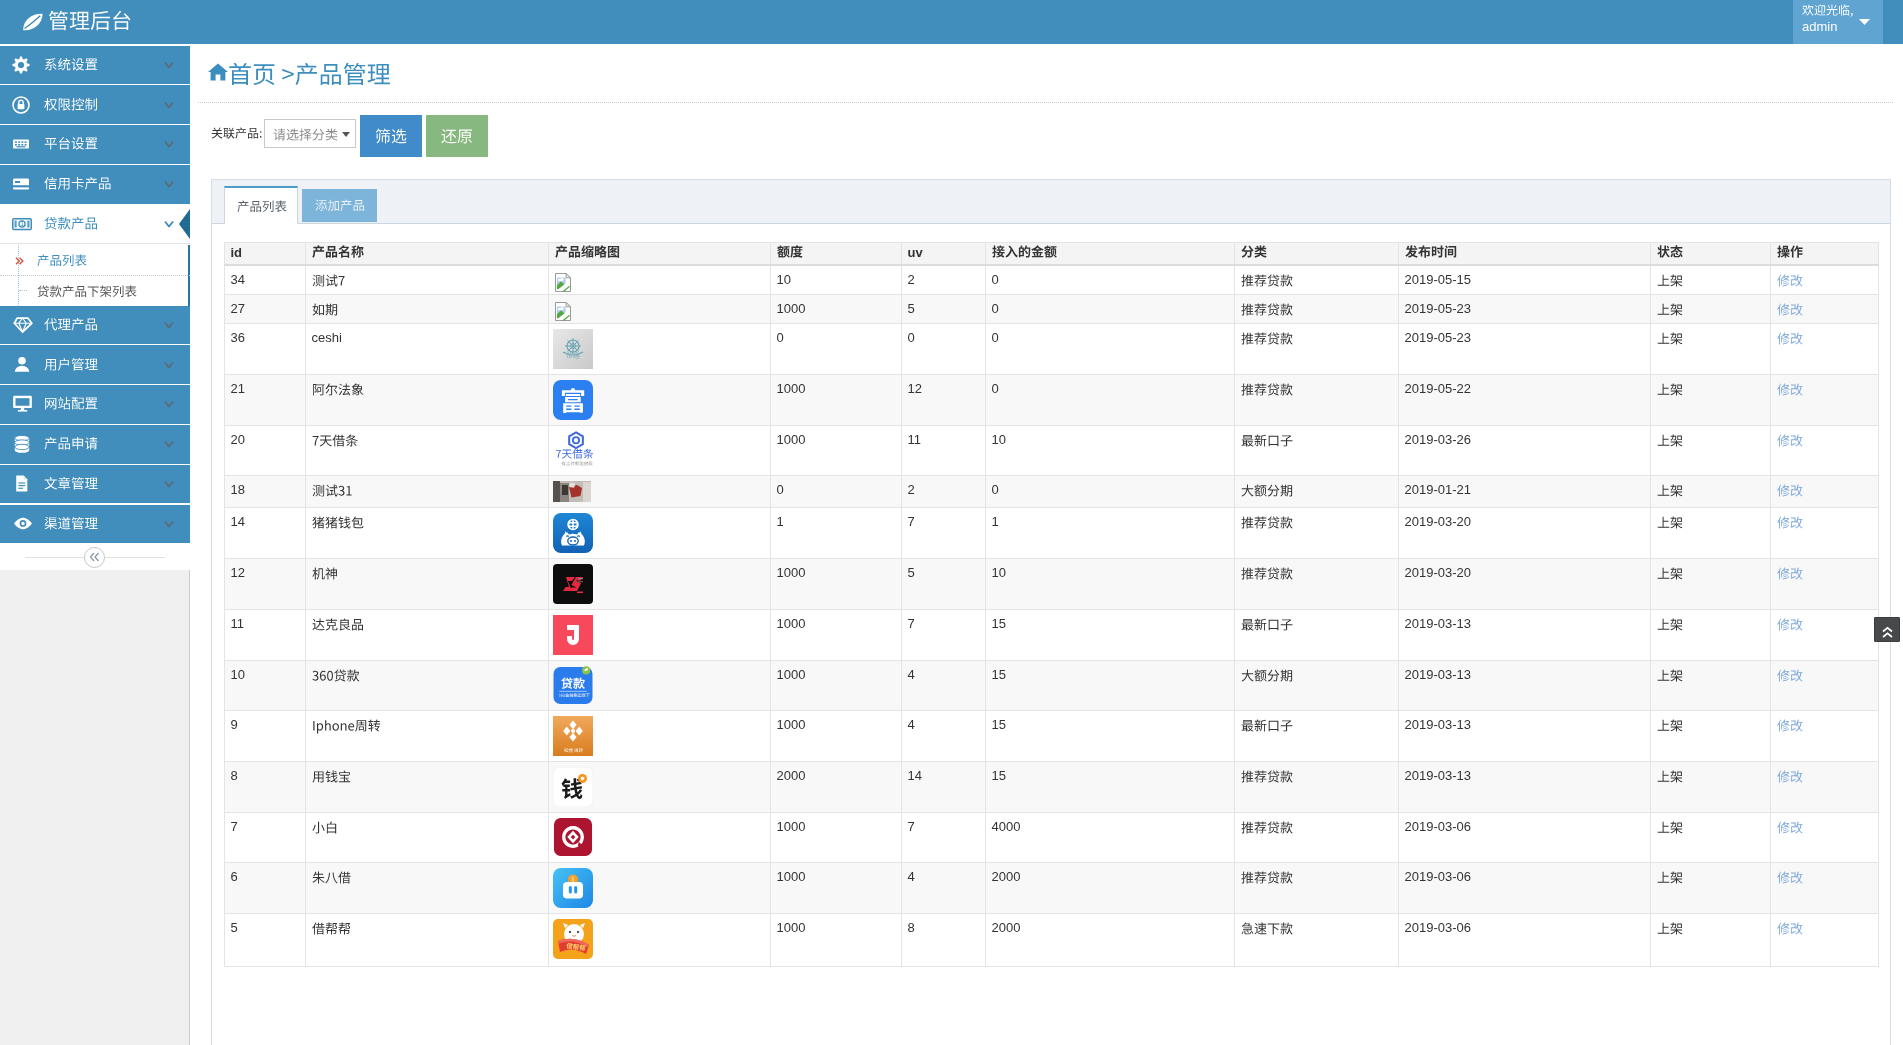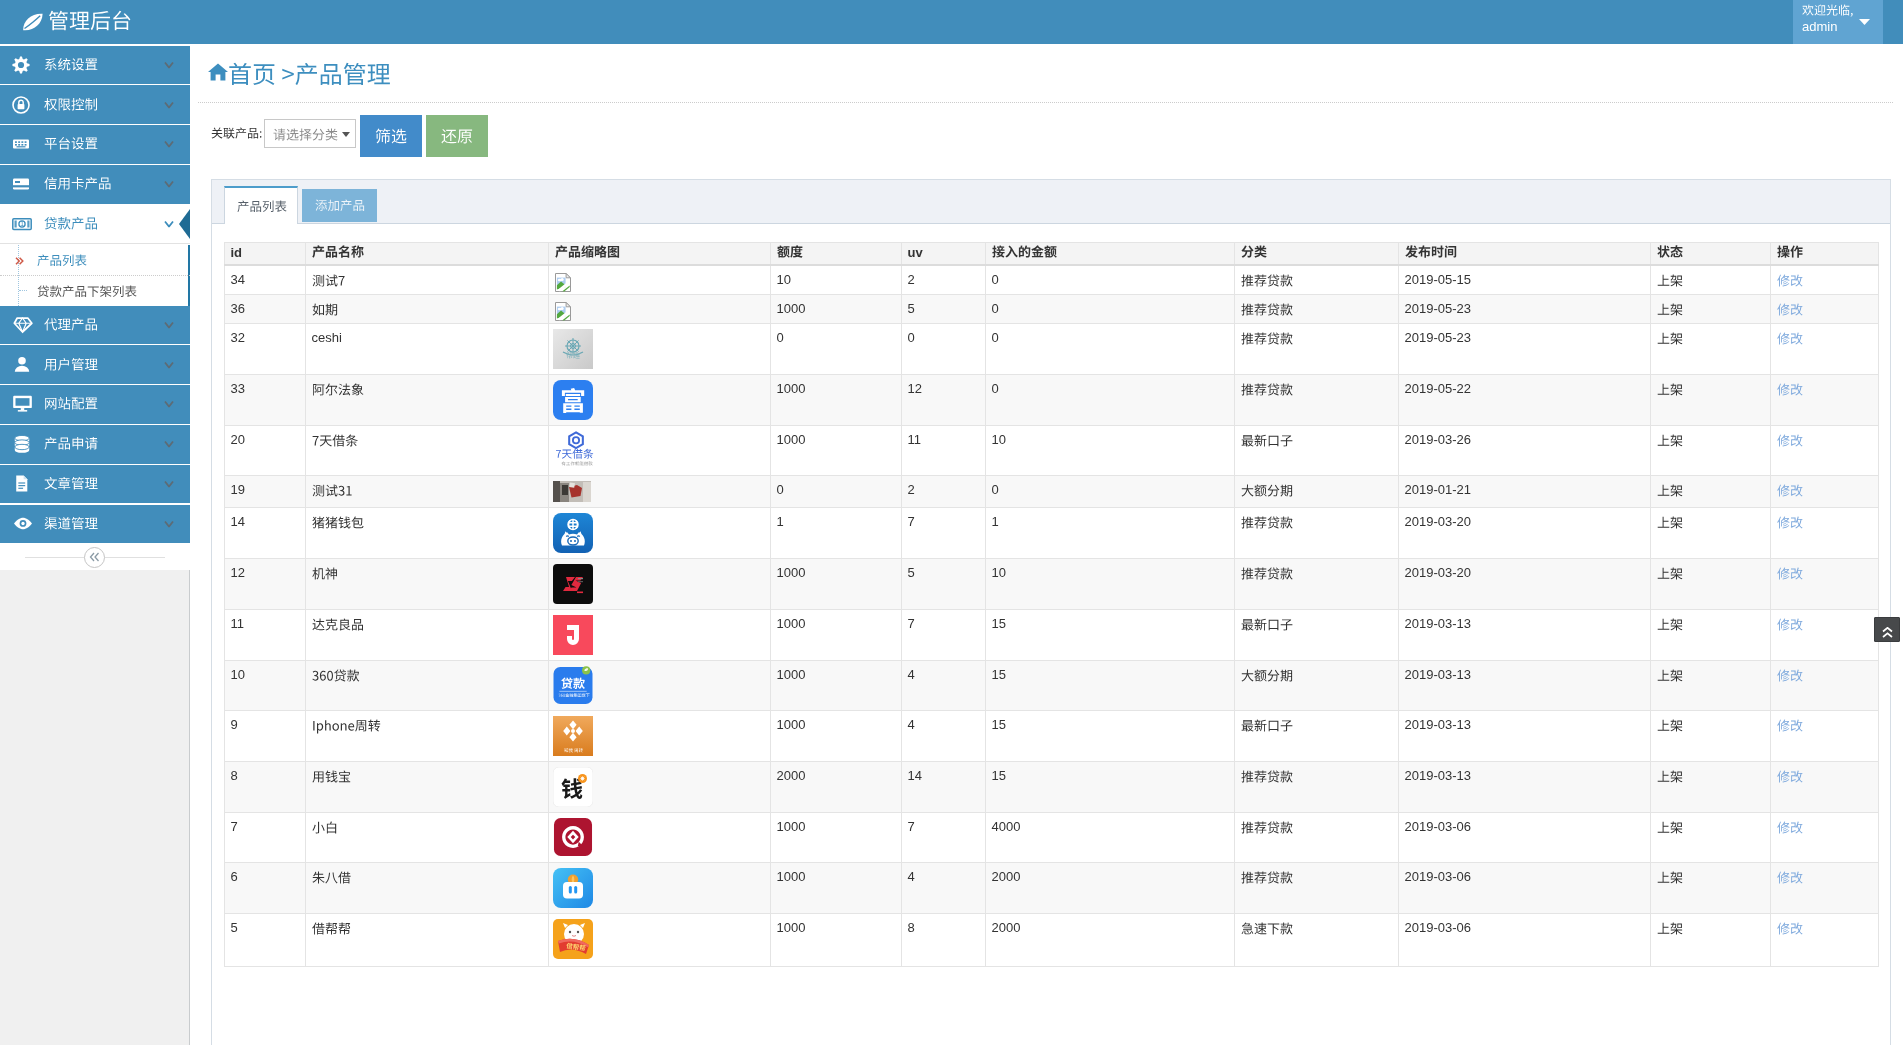--- a/index.html
+++ b/index.html
@@ -425,21 +425,21 @@
                     <path d="M5.6 -10.7V-0.6H0.7V0.4H12.3V-0.6H6.6V-5.7H11.5V-6.7H6.6V-10.7Z M21.2 -9.0H23.9V-6.3H21.2ZM20.3 -9.9V-5.4H24.9V-9.9ZM19.0 -5.1V-3.9H13.8V-3.0H18.3C17.1 -1.7 15.2 -0.6 13.5 0.0C13.7 0.2 14.0 0.6 14.2 0.8C15.9 0.2 17.8 -1.1 19.0 -2.5V1.1H20.0V-2.5C21.2 -1.1 23.0 0.1 24.8 0.7C24.9 0.5 25.2 0.1 25.4 -0.1C23.6 -0.6 21.8 -1.7 20.7 -3.0H25.1V-3.9H20.0V-5.1ZM15.8 -10.9C15.8 -10.4 15.7 -10.0 15.7 -9.6H13.7V-8.7H15.6C15.3 -7.3 14.8 -6.2 13.5 -5.5C13.7 -5.3 13.9 -5.0 14.1 -4.8C15.6 -5.6 16.2 -6.9 16.5 -8.7H18.4C18.2 -7.0 18.1 -6.3 17.9 -6.1C17.8 -6.0 17.7 -6.0 17.6 -6.0C17.4 -6.0 16.9 -6.0 16.4 -6.1C16.5 -5.8 16.6 -5.5 16.7 -5.2C17.2 -5.2 17.7 -5.2 18.0 -5.2C18.3 -5.2 18.5 -5.3 18.7 -5.5C19.0 -5.9 19.2 -6.8 19.3 -9.2C19.3 -9.3 19.3 -9.6 19.3 -9.6H16.7C16.7 -10.0 16.7 -10.4 16.7 -10.9Z" fill="#333333"></path>
                   </svg>
                 </td>
                 <td>
                   <svg width="26" height="15" viewBox="0 -11.44 26 15.00" style="margin-top:3px">
                     <path d="M9.1 -5.0C8.4 -4.3 7.1 -3.7 5.9 -3.4C6.1 -3.2 6.3 -3.0 6.4 -2.8C7.7 -3.2 9.0 -3.9 9.8 -4.7ZM10.3 -3.7C9.4 -2.8 7.7 -2.1 6.1 -1.7C6.3 -1.5 6.5 -1.2 6.6 -1.0C8.3 -1.5 10.1 -2.3 11.0 -3.4ZM11.5 -2.3C10.4 -1.0 8.0 -0.2 5.4 0.2C5.6 0.4 5.8 0.8 5.9 1.0C8.6 0.5 11.1 -0.4 12.4 -2.0ZM4.0 -7.3V-1.0H4.8V-7.3ZM7.2 -8.7H10.8C10.4 -8.0 9.7 -7.4 9.0 -6.9C8.2 -7.4 7.6 -8.0 7.2 -8.7ZM7.3 -10.9C6.8 -9.5 5.9 -8.2 4.8 -7.3C5.0 -7.2 5.4 -6.9 5.6 -6.7C6.0 -7.1 6.3 -7.5 6.7 -8.0C7.1 -7.5 7.6 -6.9 8.2 -6.4C7.2 -5.9 6.0 -5.5 4.8 -5.3C5.0 -5.1 5.2 -4.8 5.3 -4.5C6.6 -4.8 7.9 -5.3 9.0 -5.9C9.8 -5.4 10.9 -4.9 12.1 -4.6C12.2 -4.8 12.5 -5.2 12.6 -5.4C11.5 -5.6 10.6 -6.0 9.8 -6.4C10.8 -7.1 11.6 -8.1 12.1 -9.3L11.5 -9.5L11.3 -9.5H7.7C7.9 -9.9 8.1 -10.3 8.2 -10.7ZM3.1 -10.8C2.4 -8.8 1.4 -6.8 0.3 -5.5C0.4 -5.3 0.7 -4.8 0.8 -4.5C1.2 -5.0 1.6 -5.6 2.0 -6.3V1.0H2.9V-8.0C3.3 -8.8 3.7 -9.7 4.0 -10.6Z M20.8 -7.6H23.5C23.2 -5.9 22.8 -4.5 22.2 -3.3C21.5 -4.5 21.1 -5.9 20.8 -7.5ZM14.0 -10.0V-9.0H17.6V-6.3H14.2V-1.3C14.2 -0.9 13.9 -0.7 13.8 -0.6C13.9 -0.4 14.1 0.1 14.1 0.4C14.4 0.2 14.9 -0.1 18.7 -1.5C18.7 -1.7 18.6 -2.2 18.6 -2.4L15.1 -1.2V-5.3H18.6L18.5 -5.3C18.7 -5.1 19.1 -4.7 19.3 -4.5C19.6 -5.0 19.9 -5.5 20.2 -6.1C20.6 -4.7 21.0 -3.4 21.6 -2.4C20.8 -1.3 19.8 -0.4 18.4 0.2C18.6 0.4 18.9 0.9 19.0 1.1C20.3 0.4 21.4 -0.4 22.2 -1.4C22.9 -0.4 23.8 0.4 24.9 1.0C25.1 0.7 25.4 0.4 25.6 0.2C24.4 -0.4 23.5 -1.2 22.8 -2.3C23.6 -3.7 24.2 -5.5 24.5 -7.6H25.4V-8.5H21.1C21.4 -9.2 21.6 -10.0 21.7 -10.8L20.7 -10.9C20.3 -8.8 19.6 -6.7 18.6 -5.4V-10.0Z" fill="#7ba7dc"></path>
                   </svg>
                 </td>
               </tr>
               <tr class="alt" style="height:29px">
-                <td class="num">36</td>
+                <td class="num">27</td>
                 <td>
                   <svg width="26" height="15" viewBox="0 -11.44 26 15.00" style="margin-top:3px">
                     <path d="M5.2 -7.3C5.0 -5.5 4.6 -4.1 4.0 -2.9C3.4 -3.3 2.9 -3.8 2.3 -4.2C2.6 -5.1 2.9 -6.2 3.1 -7.3ZM1.2 -3.8C2.0 -3.3 2.8 -2.7 3.5 -2.1C2.7 -0.9 1.8 -0.2 0.6 0.2C0.8 0.4 1.1 0.8 1.2 1.1C2.4 0.5 3.4 -0.3 4.2 -1.4C4.8 -0.9 5.2 -0.5 5.6 -0.1L6.2 -0.9C5.9 -1.3 5.4 -1.8 4.8 -2.3C5.5 -3.7 6.0 -5.6 6.2 -8.2L5.6 -8.3L5.4 -8.3H3.3C3.5 -9.2 3.7 -10.0 3.8 -10.8L2.8 -10.9C2.7 -10.1 2.6 -9.2 2.4 -8.3H0.6V-7.3H2.2C1.9 -6.0 1.5 -4.7 1.2 -3.8ZM6.9 -9.5V0.7H7.9V-0.3H11.0V0.5H12.0V-9.5ZM7.9 -1.2V-8.6H11.0V-1.2Z M15.3 -1.9C14.9 -1.0 14.2 -0.1 13.5 0.5C13.7 0.6 14.1 0.9 14.3 1.0C15.0 0.4 15.8 -0.6 16.2 -1.6ZM17.2 -1.5C17.7 -0.8 18.3 0.0 18.5 0.5L19.3 0.1C19.0 -0.5 18.4 -1.3 17.9 -1.9ZM24.1 -9.4V-7.3H21.4V-9.4ZM20.5 -10.3V-5.6C20.5 -3.7 20.4 -1.2 19.3 0.5C19.6 0.6 20.0 0.9 20.1 1.1C20.9 -0.1 21.2 -1.8 21.4 -3.4H24.1V-0.2C24.1 -0.0 24.0 0.0 23.9 0.1C23.7 0.1 23.0 0.1 22.3 0.0C22.4 0.3 22.6 0.7 22.6 1.0C23.6 1.0 24.2 1.0 24.6 0.8C24.9 0.7 25.1 0.4 25.1 -0.2V-10.3ZM24.1 -6.4V-4.3H21.4C21.4 -4.7 21.4 -5.1 21.4 -5.6V-6.4ZM18.0 -10.8V-9.2H15.7V-10.8H14.8V-9.2H13.7V-8.3H14.8V-3.0H13.5V-2.1H19.9V-3.0H18.9V-8.3H19.9V-9.2H18.9V-10.8ZM15.7 -8.3H18.0V-7.2H15.7ZM15.7 -6.4H18.0V-5.1H15.7ZM15.7 -4.3H18.0V-3.0H15.7Z" fill="#333333"></path>
                   </svg>
                 </td>
                 <td style="padding:7px 6px 2px">
                   <svg width="16" height="19" viewBox="0 0 16 19">
                     <path d="M0.5 0.5 h10.6 l4.4 4.4 v13.6 h-15 Z" fill="#fff" stroke="#9a9a9a" stroke-width="1"></path>
                     <path d="M11.1 0.5 l4.3 4.3 h-4.3 Z" fill="#f0f0f0" stroke="#9a9a9a" stroke-width="1"></path>
                     <rect x="1.9" y="4.6" width="8.7" height="7.6" fill="#aecdf0"></rect>
@@ -464,21 +464,21 @@
                     <path d="M5.6 -10.7V-0.6H0.7V0.4H12.3V-0.6H6.6V-5.7H11.5V-6.7H6.6V-10.7Z M21.2 -9.0H23.9V-6.3H21.2ZM20.3 -9.9V-5.4H24.9V-9.9ZM19.0 -5.1V-3.9H13.8V-3.0H18.3C17.1 -1.7 15.2 -0.6 13.5 0.0C13.7 0.2 14.0 0.6 14.2 0.8C15.9 0.2 17.8 -1.1 19.0 -2.5V1.1H20.0V-2.5C21.2 -1.1 23.0 0.1 24.8 0.7C24.9 0.5 25.2 0.1 25.4 -0.1C23.6 -0.6 21.8 -1.7 20.7 -3.0H25.1V-3.9H20.0V-5.1ZM15.8 -10.9C15.8 -10.4 15.7 -10.0 15.7 -9.6H13.7V-8.7H15.6C15.3 -7.3 14.8 -6.2 13.5 -5.5C13.7 -5.3 13.9 -5.0 14.1 -4.8C15.6 -5.6 16.2 -6.9 16.5 -8.7H18.4C18.2 -7.0 18.1 -6.3 17.9 -6.1C17.8 -6.0 17.7 -6.0 17.6 -6.0C17.4 -6.0 16.9 -6.0 16.4 -6.1C16.5 -5.8 16.6 -5.5 16.7 -5.2C17.2 -5.2 17.7 -5.2 18.0 -5.2C18.3 -5.2 18.5 -5.3 18.7 -5.5C19.0 -5.9 19.2 -6.8 19.3 -9.2C19.3 -9.3 19.3 -9.6 19.3 -9.6H16.7C16.7 -10.0 16.7 -10.4 16.7 -10.9Z" fill="#333333"></path>
                   </svg>
                 </td>
                 <td>
                   <svg width="26" height="15" viewBox="0 -11.44 26 15.00" style="margin-top:3px">
                     <path d="M9.1 -5.0C8.4 -4.3 7.1 -3.7 5.9 -3.4C6.1 -3.2 6.3 -3.0 6.4 -2.8C7.7 -3.2 9.0 -3.9 9.8 -4.7ZM10.3 -3.7C9.4 -2.8 7.7 -2.1 6.1 -1.7C6.3 -1.5 6.5 -1.2 6.6 -1.0C8.3 -1.5 10.1 -2.3 11.0 -3.4ZM11.5 -2.3C10.4 -1.0 8.0 -0.2 5.4 0.2C5.6 0.4 5.8 0.8 5.9 1.0C8.6 0.5 11.1 -0.4 12.4 -2.0ZM4.0 -7.3V-1.0H4.8V-7.3ZM7.2 -8.7H10.8C10.4 -8.0 9.7 -7.4 9.0 -6.9C8.2 -7.4 7.6 -8.0 7.2 -8.7ZM7.3 -10.9C6.8 -9.5 5.9 -8.2 4.8 -7.3C5.0 -7.2 5.4 -6.9 5.6 -6.7C6.0 -7.1 6.3 -7.5 6.7 -8.0C7.1 -7.5 7.6 -6.9 8.2 -6.4C7.2 -5.9 6.0 -5.5 4.8 -5.3C5.0 -5.1 5.2 -4.8 5.3 -4.5C6.6 -4.8 7.9 -5.3 9.0 -5.9C9.8 -5.4 10.9 -4.9 12.1 -4.6C12.2 -4.8 12.5 -5.2 12.6 -5.4C11.5 -5.6 10.6 -6.0 9.8 -6.4C10.8 -7.1 11.6 -8.1 12.1 -9.3L11.5 -9.5L11.3 -9.5H7.7C7.9 -9.9 8.1 -10.3 8.2 -10.7ZM3.1 -10.8C2.4 -8.8 1.4 -6.8 0.3 -5.5C0.4 -5.3 0.7 -4.8 0.8 -4.5C1.2 -5.0 1.6 -5.6 2.0 -6.3V1.0H2.9V-8.0C3.3 -8.8 3.7 -9.7 4.0 -10.6Z M20.8 -7.6H23.5C23.2 -5.9 22.8 -4.5 22.2 -3.3C21.5 -4.5 21.1 -5.9 20.8 -7.5ZM14.0 -10.0V-9.0H17.6V-6.3H14.2V-1.3C14.2 -0.9 13.9 -0.7 13.8 -0.6C13.9 -0.4 14.1 0.1 14.1 0.4C14.4 0.2 14.9 -0.1 18.7 -1.5C18.7 -1.7 18.6 -2.2 18.6 -2.4L15.1 -1.2V-5.3H18.6L18.5 -5.3C18.7 -5.1 19.1 -4.7 19.3 -4.5C19.6 -5.0 19.9 -5.5 20.2 -6.1C20.6 -4.7 21.0 -3.4 21.6 -2.4C20.8 -1.3 19.8 -0.4 18.4 0.2C18.6 0.4 18.9 0.9 19.0 1.1C20.3 0.4 21.4 -0.4 22.2 -1.4C22.9 -0.4 23.8 0.4 24.9 1.0C25.1 0.7 25.4 0.4 25.6 0.2C24.4 -0.4 23.5 -1.2 22.8 -2.3C23.6 -3.7 24.2 -5.5 24.5 -7.6H25.4V-8.5H21.1C21.4 -9.2 21.6 -10.0 21.7 -10.8L20.7 -10.9C20.3 -8.8 19.6 -6.7 18.6 -5.4V-10.0Z" fill="#7ba7dc"></path>
                   </svg>
                 </td>
               </tr>
               <tr style="height:51px">
-                <td class="num">32</td>
+                <td class="num">36</td>
                 <td class="num">ceshi</td>
                 <td>
                   <svg width="40" height="40" viewBox="0 0 40 40">
                     <defs>
                       <linearGradient id="gce" x1="0" y1="0" x2="1" y2="1">
                         <stop offset="0" stop-color="#e8e8e8"></stop>
                         <stop offset="1" stop-color="#c9c9c9"></stop>
                       </linearGradient>
                     </defs>
                     <rect width="40" height="40" fill="url(#gce)"></rect>
@@ -507,21 +507,21 @@
                     <path d="M5.6 -10.7V-0.6H0.7V0.4H12.3V-0.6H6.6V-5.7H11.5V-6.7H6.6V-10.7Z M21.2 -9.0H23.9V-6.3H21.2ZM20.3 -9.9V-5.4H24.9V-9.9ZM19.0 -5.1V-3.9H13.8V-3.0H18.3C17.1 -1.7 15.2 -0.6 13.5 0.0C13.7 0.2 14.0 0.6 14.2 0.8C15.9 0.2 17.8 -1.1 19.0 -2.5V1.1H20.0V-2.5C21.2 -1.1 23.0 0.1 24.8 0.7C24.9 0.5 25.2 0.1 25.4 -0.1C23.6 -0.6 21.8 -1.7 20.7 -3.0H25.1V-3.9H20.0V-5.1ZM15.8 -10.9C15.8 -10.4 15.7 -10.0 15.7 -9.6H13.7V-8.7H15.6C15.3 -7.3 14.8 -6.2 13.5 -5.5C13.7 -5.3 13.9 -5.0 14.1 -4.8C15.6 -5.6 16.2 -6.9 16.5 -8.7H18.4C18.2 -7.0 18.1 -6.3 17.9 -6.1C17.8 -6.0 17.7 -6.0 17.6 -6.0C17.4 -6.0 16.9 -6.0 16.4 -6.1C16.5 -5.8 16.6 -5.5 16.7 -5.2C17.2 -5.2 17.7 -5.2 18.0 -5.2C18.3 -5.2 18.5 -5.3 18.7 -5.5C19.0 -5.9 19.2 -6.8 19.3 -9.2C19.3 -9.3 19.3 -9.6 19.3 -9.6H16.7C16.7 -10.0 16.7 -10.4 16.7 -10.9Z" fill="#333333"></path>
                   </svg>
                 </td>
                 <td>
                   <svg width="26" height="15" viewBox="0 -11.44 26 15.00" style="margin-top:3px">
                     <path d="M9.1 -5.0C8.4 -4.3 7.1 -3.7 5.9 -3.4C6.1 -3.2 6.3 -3.0 6.4 -2.8C7.7 -3.2 9.0 -3.9 9.8 -4.7ZM10.3 -3.7C9.4 -2.8 7.7 -2.1 6.1 -1.7C6.3 -1.5 6.5 -1.2 6.6 -1.0C8.3 -1.5 10.1 -2.3 11.0 -3.4ZM11.5 -2.3C10.4 -1.0 8.0 -0.2 5.4 0.2C5.6 0.4 5.8 0.8 5.9 1.0C8.6 0.5 11.1 -0.4 12.4 -2.0ZM4.0 -7.3V-1.0H4.8V-7.3ZM7.2 -8.7H10.8C10.4 -8.0 9.7 -7.4 9.0 -6.9C8.2 -7.4 7.6 -8.0 7.2 -8.7ZM7.3 -10.9C6.8 -9.5 5.9 -8.2 4.8 -7.3C5.0 -7.2 5.4 -6.9 5.6 -6.7C6.0 -7.1 6.3 -7.5 6.7 -8.0C7.1 -7.5 7.6 -6.9 8.2 -6.4C7.2 -5.9 6.0 -5.5 4.8 -5.3C5.0 -5.1 5.2 -4.8 5.3 -4.5C6.6 -4.8 7.9 -5.3 9.0 -5.9C9.8 -5.4 10.9 -4.9 12.1 -4.6C12.2 -4.8 12.5 -5.2 12.6 -5.4C11.5 -5.6 10.6 -6.0 9.8 -6.4C10.8 -7.1 11.6 -8.1 12.1 -9.3L11.5 -9.5L11.3 -9.5H7.7C7.9 -9.9 8.1 -10.3 8.2 -10.7ZM3.1 -10.8C2.4 -8.8 1.4 -6.8 0.3 -5.5C0.4 -5.3 0.7 -4.8 0.8 -4.5C1.2 -5.0 1.6 -5.6 2.0 -6.3V1.0H2.9V-8.0C3.3 -8.8 3.7 -9.7 4.0 -10.6Z M20.8 -7.6H23.5C23.2 -5.9 22.8 -4.5 22.2 -3.3C21.5 -4.5 21.1 -5.9 20.8 -7.5ZM14.0 -10.0V-9.0H17.6V-6.3H14.2V-1.3C14.2 -0.9 13.9 -0.7 13.8 -0.6C13.9 -0.4 14.1 0.1 14.1 0.4C14.4 0.2 14.9 -0.1 18.7 -1.5C18.7 -1.7 18.6 -2.2 18.6 -2.4L15.1 -1.2V-5.3H18.6L18.5 -5.3C18.7 -5.1 19.1 -4.7 19.3 -4.5C19.6 -5.0 19.9 -5.5 20.2 -6.1C20.6 -4.7 21.0 -3.4 21.6 -2.4C20.8 -1.3 19.8 -0.4 18.4 0.2C18.6 0.4 18.9 0.9 19.0 1.1C20.3 0.4 21.4 -0.4 22.2 -1.4C22.9 -0.4 23.8 0.4 24.9 1.0C25.1 0.7 25.4 0.4 25.6 0.2C24.4 -0.4 23.5 -1.2 22.8 -2.3C23.6 -3.7 24.2 -5.5 24.5 -7.6H25.4V-8.5H21.1C21.4 -9.2 21.6 -10.0 21.7 -10.8L20.7 -10.9C20.3 -8.8 19.6 -6.7 18.6 -5.4V-10.0Z" fill="#7ba7dc"></path>
                   </svg>
                 </td>
               </tr>
               <tr class="alt" style="height:51px">
-                <td class="num">33</td>
+                <td class="num">21</td>
                 <td>
                   <svg width="52" height="15" viewBox="0 -11.44 52 15.00" style="margin-top:3px">
                     <path d="M5.0 -10.0V-9.1H10.5V-0.2C10.5 0.1 10.4 0.2 10.1 0.2C9.8 0.2 8.9 0.2 7.8 0.1C8.0 0.4 8.1 0.8 8.2 1.0C9.5 1.0 10.3 1.0 10.8 0.9C11.2 0.8 11.4 0.5 11.4 -0.2V-9.1H12.5V-10.0ZM5.4 -7.3V-1.6H6.2V-2.6H9.1V-7.3ZM6.2 -6.4H8.2V-3.4H6.2ZM1.1 -10.4V1.0H1.9V-9.5H3.7C3.4 -8.6 3.0 -7.5 2.6 -6.5C3.5 -5.5 3.8 -4.6 3.8 -3.9C3.8 -3.5 3.7 -3.1 3.5 -3.0C3.4 -2.9 3.3 -2.9 3.1 -2.9C2.9 -2.8 2.6 -2.9 2.4 -2.9C2.5 -2.6 2.6 -2.2 2.6 -2.0C2.9 -2.0 3.2 -2.0 3.5 -2.0C3.7 -2.1 4.0 -2.1 4.1 -2.3C4.5 -2.5 4.7 -3.1 4.7 -3.8C4.7 -4.6 4.4 -5.6 3.5 -6.6C3.9 -7.7 4.4 -9.0 4.8 -10.0L4.2 -10.4L4.0 -10.4Z M16.4 -5.4C15.8 -3.9 14.8 -2.4 13.7 -1.5C13.9 -1.4 14.4 -1.0 14.6 -0.9C15.7 -1.9 16.7 -3.5 17.4 -5.1ZM21.7 -4.9C22.7 -3.7 23.9 -1.9 24.3 -0.9L25.3 -1.3C24.8 -2.4 23.6 -4.1 22.6 -5.3ZM16.8 -10.9C16.1 -9.0 14.8 -7.0 13.5 -5.8C13.7 -5.7 14.2 -5.3 14.4 -5.2C15.1 -5.8 15.8 -6.7 16.4 -7.7H19.1V-0.2C19.1 -0.0 19.0 0.0 18.8 0.0C18.5 0.1 17.7 0.1 16.8 0.0C17.0 0.3 17.1 0.8 17.2 1.0C18.3 1.0 19.1 1.0 19.5 0.9C20.0 0.7 20.1 0.4 20.1 -0.2V-7.7H24.0C23.6 -7.0 23.2 -6.2 22.9 -5.7L23.7 -5.4C24.3 -6.1 24.9 -7.4 25.4 -8.4L24.6 -8.7L24.5 -8.7H16.9C17.3 -9.3 17.6 -10.0 17.9 -10.6Z M27.2 -10.1C28.1 -9.7 29.2 -9.1 29.7 -8.6L30.3 -9.4C29.7 -9.9 28.6 -10.4 27.8 -10.8ZM26.5 -6.5C27.4 -6.2 28.4 -5.6 29.0 -5.1L29.5 -5.9C29.0 -6.4 27.9 -6.9 27.1 -7.3ZM27.0 0.2 27.8 0.9C28.6 -0.3 29.5 -2.0 30.2 -3.3L29.5 -4.0C28.7 -2.5 27.7 -0.8 27.0 0.2ZM31.0 0.6C31.4 0.4 31.9 0.3 36.8 -0.3C37.0 0.2 37.2 0.7 37.4 1.0L38.2 0.6C37.8 -0.4 36.9 -2.0 35.9 -3.1L35.2 -2.7C35.5 -2.2 35.9 -1.7 36.3 -1.1L32.2 -0.6C33.0 -1.7 33.8 -3.1 34.5 -4.5H38.2V-5.4H34.7V-7.8H37.6V-8.7H34.7V-10.9H33.8V-8.7H31.0V-7.8H33.8V-5.4H30.4V-4.5H33.3C32.7 -3.0 31.8 -1.6 31.5 -1.2C31.2 -0.8 30.9 -0.5 30.7 -0.4C30.8 -0.1 31.0 0.4 31.0 0.6Z M43.4 -11.0C42.7 -9.9 41.4 -8.6 39.7 -7.7C39.9 -7.5 40.2 -7.2 40.3 -7.0C40.6 -7.1 40.8 -7.3 41.1 -7.5V-5.3H43.3C42.3 -4.7 41.1 -4.3 39.8 -4.0C40.0 -3.8 40.2 -3.5 40.3 -3.3C41.6 -3.7 42.8 -4.1 43.8 -4.8C44.2 -4.6 44.5 -4.4 44.7 -4.1C43.6 -3.4 41.8 -2.6 40.3 -2.3C40.5 -2.1 40.7 -1.8 40.8 -1.6C42.3 -2.0 44.1 -2.8 45.2 -3.6C45.4 -3.4 45.6 -3.2 45.8 -2.9C44.4 -1.9 42.0 -0.9 40.1 -0.4C40.3 -0.2 40.5 0.1 40.7 0.4C42.5 -0.2 44.6 -1.1 46.1 -2.2C46.4 -1.3 46.3 -0.5 45.8 -0.2C45.5 0.0 45.2 0.0 44.9 0.0C44.6 0.0 44.1 0.0 43.6 -0.0C43.8 0.2 43.9 0.6 43.9 0.9C44.3 0.9 44.7 0.9 45.0 0.9C45.6 0.9 45.9 0.8 46.4 0.5C47.3 -0.0 47.5 -1.4 46.9 -2.7L47.6 -3.1C48.1 -1.9 49.2 -0.4 50.7 0.4C50.9 0.1 51.2 -0.3 51.4 -0.5C49.9 -1.1 48.9 -2.4 48.3 -3.5C49.0 -3.8 49.6 -4.2 50.2 -4.6L49.4 -5.1C48.7 -4.6 47.5 -3.9 46.5 -3.4C46.1 -4.1 45.4 -4.7 44.5 -5.3L44.6 -5.3H50.0V-8.3H46.6C46.9 -8.7 47.3 -9.2 47.6 -9.7L46.9 -10.1L46.8 -10.0H43.9C44.1 -10.3 44.3 -10.5 44.5 -10.8ZM43.2 -9.3H46.2C46.0 -8.9 45.7 -8.6 45.4 -8.3H42.1C42.5 -8.6 42.9 -8.9 43.2 -9.3ZM42.0 -7.5H45.4C45.1 -7.0 44.7 -6.5 44.3 -6.1H42.0ZM46.4 -7.5H49.1V-6.1H45.4C45.8 -6.5 46.1 -7.0 46.4 -7.5Z" fill="#333333"></path>
                   </svg>
                 </td>
                 <td>
                   <svg width="40" height="40" viewBox="0 0 40 40">
                     <rect width="40" height="40" rx="8" fill="#2c7ff0"></rect>
                     <g transform="translate(7,30.5)">
                       <path d="M5.8 -16.6V-14.5H20.1V-16.6ZM8.0 -11.6H17.7V-10.3H8.0ZM5.1 -13.6V-8.3H20.7V-13.6ZM11.4 -5.1V-3.8H6.2V-5.1ZM14.4 -5.1H19.8V-3.8H14.4ZM11.4 -1.9V-0.6H6.2V-1.9ZM14.4 -1.9H19.8V-0.6H14.4ZM3.2 -7.3V2.4H6.2V1.7H19.8V2.3H22.9V-7.3ZM10.7 -21.8 11.3 -20.3H1.9V-14.6H4.9V-17.7H21.1V-14.6H24.2V-20.3H15.1C14.8 -21.0 14.4 -21.8 14.1 -22.4Z" fill="#fff"></path>
@@ -583,21 +583,21 @@
                     <path d="M5.6 -10.7V-0.6H0.7V0.4H12.3V-0.6H6.6V-5.7H11.5V-6.7H6.6V-10.7Z M21.2 -9.0H23.9V-6.3H21.2ZM20.3 -9.9V-5.4H24.9V-9.9ZM19.0 -5.1V-3.9H13.8V-3.0H18.3C17.1 -1.7 15.2 -0.6 13.5 0.0C13.7 0.2 14.0 0.6 14.2 0.8C15.9 0.2 17.8 -1.1 19.0 -2.5V1.1H20.0V-2.5C21.2 -1.1 23.0 0.1 24.8 0.7C24.9 0.5 25.2 0.1 25.4 -0.1C23.6 -0.6 21.8 -1.7 20.7 -3.0H25.1V-3.9H20.0V-5.1ZM15.8 -10.9C15.8 -10.4 15.7 -10.0 15.7 -9.6H13.7V-8.7H15.6C15.3 -7.3 14.8 -6.2 13.5 -5.5C13.7 -5.3 13.9 -5.0 14.1 -4.8C15.6 -5.6 16.2 -6.9 16.5 -8.7H18.4C18.2 -7.0 18.1 -6.3 17.9 -6.1C17.8 -6.0 17.7 -6.0 17.6 -6.0C17.4 -6.0 16.9 -6.0 16.4 -6.1C16.5 -5.8 16.6 -5.5 16.7 -5.2C17.2 -5.2 17.7 -5.2 18.0 -5.2C18.3 -5.2 18.5 -5.3 18.7 -5.5C19.0 -5.9 19.2 -6.8 19.3 -9.2C19.3 -9.3 19.3 -9.6 19.3 -9.6H16.7C16.7 -10.0 16.7 -10.4 16.7 -10.9Z" fill="#333333"></path>
                   </svg>
                 </td>
                 <td>
                   <svg width="26" height="15" viewBox="0 -11.44 26 15.00" style="margin-top:3px">
                     <path d="M9.1 -5.0C8.4 -4.3 7.1 -3.7 5.9 -3.4C6.1 -3.2 6.3 -3.0 6.4 -2.8C7.7 -3.2 9.0 -3.9 9.8 -4.7ZM10.3 -3.7C9.4 -2.8 7.7 -2.1 6.1 -1.7C6.3 -1.5 6.5 -1.2 6.6 -1.0C8.3 -1.5 10.1 -2.3 11.0 -3.4ZM11.5 -2.3C10.4 -1.0 8.0 -0.2 5.4 0.2C5.6 0.4 5.8 0.8 5.9 1.0C8.6 0.5 11.1 -0.4 12.4 -2.0ZM4.0 -7.3V-1.0H4.8V-7.3ZM7.2 -8.7H10.8C10.4 -8.0 9.7 -7.4 9.0 -6.9C8.2 -7.4 7.6 -8.0 7.2 -8.7ZM7.3 -10.9C6.8 -9.5 5.9 -8.2 4.8 -7.3C5.0 -7.2 5.4 -6.9 5.6 -6.7C6.0 -7.1 6.3 -7.5 6.7 -8.0C7.1 -7.5 7.6 -6.9 8.2 -6.4C7.2 -5.9 6.0 -5.5 4.8 -5.3C5.0 -5.1 5.2 -4.8 5.3 -4.5C6.6 -4.8 7.9 -5.3 9.0 -5.9C9.8 -5.4 10.9 -4.9 12.1 -4.6C12.2 -4.8 12.5 -5.2 12.6 -5.4C11.5 -5.6 10.6 -6.0 9.8 -6.4C10.8 -7.1 11.6 -8.1 12.1 -9.3L11.5 -9.5L11.3 -9.5H7.7C7.9 -9.9 8.1 -10.3 8.2 -10.7ZM3.1 -10.8C2.4 -8.8 1.4 -6.8 0.3 -5.5C0.4 -5.3 0.7 -4.8 0.8 -4.5C1.2 -5.0 1.6 -5.6 2.0 -6.3V1.0H2.9V-8.0C3.3 -8.8 3.7 -9.7 4.0 -10.6Z M20.8 -7.6H23.5C23.2 -5.9 22.8 -4.5 22.2 -3.3C21.5 -4.5 21.1 -5.9 20.8 -7.5ZM14.0 -10.0V-9.0H17.6V-6.3H14.2V-1.3C14.2 -0.9 13.9 -0.7 13.8 -0.6C13.9 -0.4 14.1 0.1 14.1 0.4C14.4 0.2 14.9 -0.1 18.7 -1.5C18.7 -1.7 18.6 -2.2 18.6 -2.4L15.1 -1.2V-5.3H18.6L18.5 -5.3C18.7 -5.1 19.1 -4.7 19.3 -4.5C19.6 -5.0 19.9 -5.5 20.2 -6.1C20.6 -4.7 21.0 -3.4 21.6 -2.4C20.8 -1.3 19.8 -0.4 18.4 0.2C18.6 0.4 18.9 0.9 19.0 1.1C20.3 0.4 21.4 -0.4 22.2 -1.4C22.9 -0.4 23.8 0.4 24.9 1.0C25.1 0.7 25.4 0.4 25.6 0.2C24.4 -0.4 23.5 -1.2 22.8 -2.3C23.6 -3.7 24.2 -5.5 24.5 -7.6H25.4V-8.5H21.1C21.4 -9.2 21.6 -10.0 21.7 -10.8L20.7 -10.9C20.3 -8.8 19.6 -6.7 18.6 -5.4V-10.0Z" fill="#7ba7dc"></path>
                   </svg>
                 </td>
               </tr>
               <tr class="alt" style="height:32px">
-                <td class="num">19</td>
+                <td class="num">18</td>
                 <td>
                   <svg width="41" height="15" viewBox="0 -11.44 41 15.00" style="margin-top:3px">
                     <path d="M6.3 -1.2C7.0 -0.5 7.7 0.4 8.1 0.9L8.7 0.5C8.4 -0.1 7.6 -0.9 6.9 -1.6ZM4.1 -10.2V-2.0H4.8V-9.4H7.6V-2.0H8.4V-10.2ZM11.3 -10.8V-0.1C11.3 0.1 11.2 0.2 11.0 0.2C10.8 0.2 10.2 0.2 9.5 0.2C9.6 0.4 9.8 0.8 9.8 1.0C10.7 1.0 11.3 1.0 11.6 0.8C11.9 0.7 12.1 0.4 12.1 -0.1V-10.8ZM9.5 -9.8V-2.0H10.3V-9.8ZM5.8 -8.5V-3.9C5.8 -2.3 5.5 -0.7 3.4 0.4C3.5 0.5 3.8 0.9 3.8 1.0C6.2 -0.2 6.6 -2.1 6.6 -3.9V-8.5ZM1.1 -10.1C1.8 -9.7 2.7 -9.1 3.2 -8.6L3.8 -9.4C3.3 -9.8 2.3 -10.4 1.6 -10.8ZM0.5 -6.6C1.2 -6.2 2.2 -5.6 2.6 -5.2L3.2 -6.0C2.7 -6.4 1.8 -6.9 1.1 -7.3ZM0.8 0.4 1.6 0.9C2.2 -0.3 2.8 -1.9 3.3 -3.3L2.5 -3.8C2.0 -2.3 1.3 -0.7 0.8 0.4Z M14.6 -10.1C15.2 -9.5 16.1 -8.7 16.4 -8.1L17.1 -8.8C16.7 -9.3 15.9 -10.1 15.2 -10.7ZM23.1 -10.3C23.6 -9.8 24.2 -9.0 24.5 -8.5L25.2 -8.9C24.9 -9.5 24.3 -10.2 23.8 -10.8ZM13.7 -6.8V-5.9H15.5V-1.2C15.5 -0.7 15.1 -0.3 14.8 -0.1C15.0 0.1 15.2 0.5 15.3 0.7C15.5 0.5 15.9 0.2 18.1 -1.3C18.0 -1.5 17.9 -1.8 17.8 -2.1L16.4 -1.2V-6.8ZM21.7 -10.9 21.8 -8.2H17.5V-7.3H21.8C22.1 -2.4 22.7 1.0 24.3 1.0C24.8 1.0 25.3 0.5 25.6 -1.7C25.4 -1.8 25.0 -2.1 24.8 -2.3C24.7 -1.0 24.6 -0.3 24.3 -0.3C23.5 -0.3 23.0 -3.3 22.8 -7.3H25.5V-8.2H22.8C22.7 -9.1 22.7 -9.9 22.7 -10.9ZM17.7 -0.8 18.0 0.1C19.0 -0.2 20.5 -0.6 21.8 -1.0L21.7 -1.9L20.2 -1.5V-4.5H21.4V-5.4H17.9V-4.5H19.3V-1.2Z M29.4 0.2C31.1 0.2 32.5 -0.8 32.5 -2.5C32.5 -3.9 31.6 -4.7 30.5 -5.0V-5.0C31.5 -5.4 32.2 -6.2 32.2 -7.3C32.2 -8.8 31.0 -9.7 29.4 -9.7C28.3 -9.7 27.4 -9.2 26.7 -8.6L27.4 -7.8C27.9 -8.4 28.6 -8.7 29.3 -8.7C30.3 -8.7 31.0 -8.1 31.0 -7.2C31.0 -6.2 30.3 -5.4 28.3 -5.4V-4.5C30.5 -4.5 31.3 -3.7 31.3 -2.6C31.3 -1.5 30.5 -0.8 29.3 -0.8C28.3 -0.8 27.5 -1.3 27.0 -1.9L26.4 -1.1C27.0 -0.5 27.9 0.2 29.4 0.2Z M34.4 0.0H39.6V-1.0H37.7V-9.5H36.8C36.2 -9.2 35.6 -9.0 34.8 -8.9V-8.1H36.5V-1.0H34.4Z" fill="#333333"></path>
                   </svg>
                 </td>
                 <td>
                   <svg width="38" height="21" viewBox="0 0 38 21">
                     <rect width="38" height="21" fill="#c2bdb7"></rect>
                     <rect x="0" y="0" width="7" height="21" fill="#55514d"></rect>
                     <rect x="7" y="2" width="9" height="19" fill="#8a857f"></rect>

